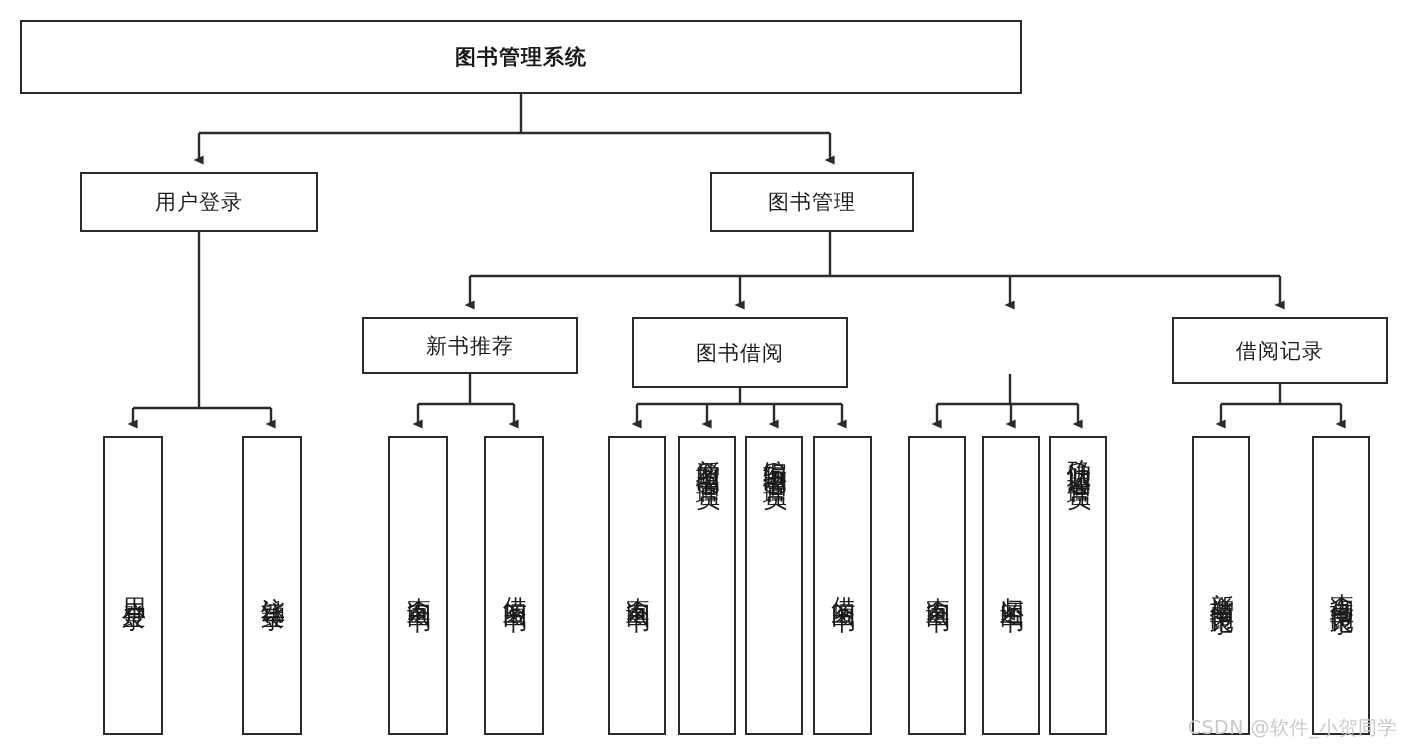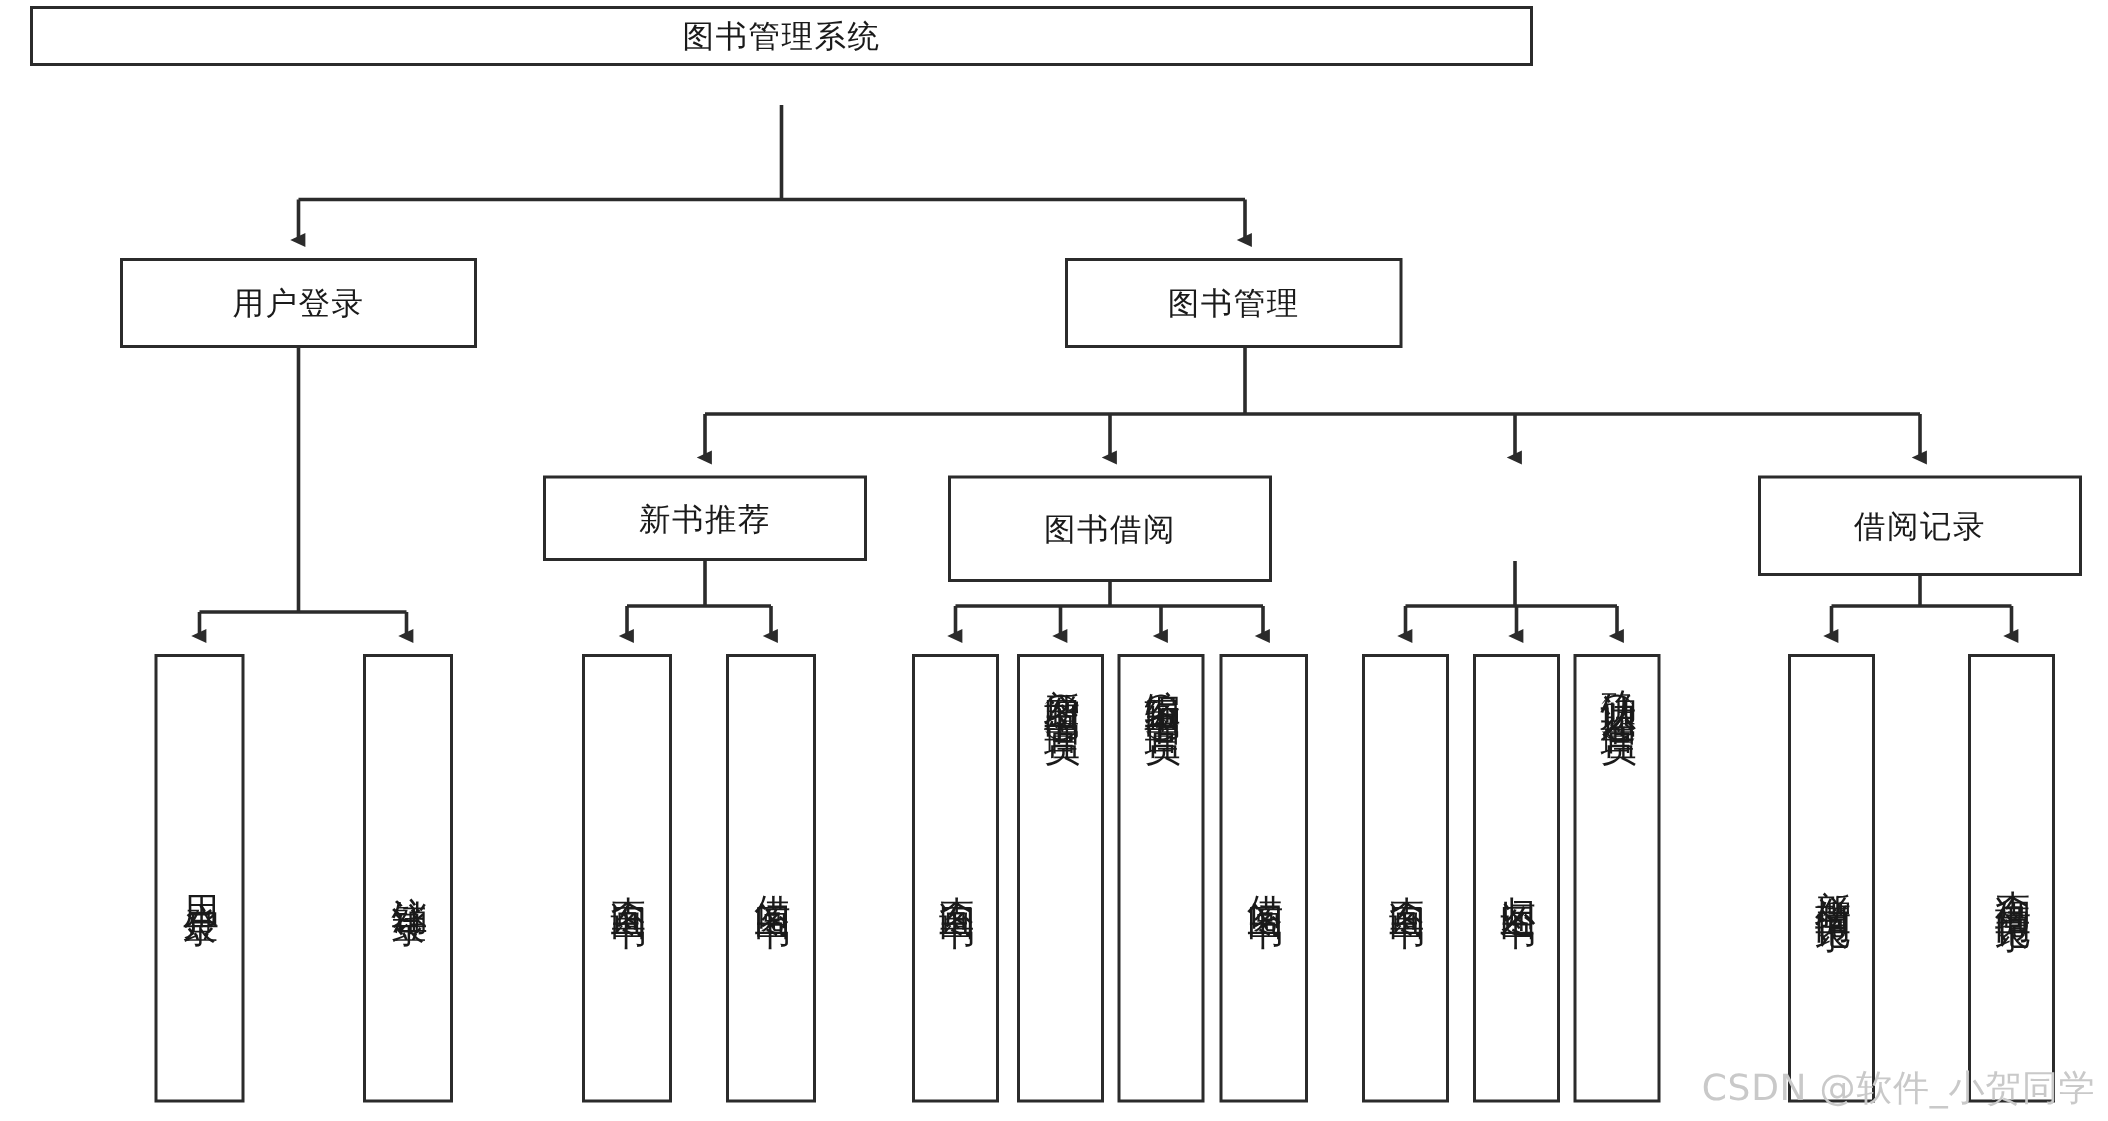--- a/index.html
+++ b/index.html
@@ -63,21 +63,21 @@
     justify-content: center;
   }
   .vwrap.top {
     align-items: flex-start;
     padding-top: 2px;
   }
   #watermark {
     position: absolute;
     right: 8px;
     bottom: 6px;
-    font-size: 24px;
+    font-size: 19px;
     color: #c9c9c9;
     letter-spacing: 0.5px;
     white-space: nowrap;
     user-select: none;
     margin-top: 32px;
   }
 </style>
 </head>
 <body>
 
@@ -127,28 +127,28 @@
       <path d="M1011,404 L1011,424" marker-end="url(#arrow)"></path>
       <path d="M1078,404 L1078,424" marker-end="url(#arrow)"></path>
 
       <path d="M1280,374 L1280,404"></path>
       <path d="M1221,404 L1341,404"></path>
       <path d="M1221,404 L1221,424" marker-end="url(#arrow)"></path>
       <path d="M1341,404 L1341,424" marker-end="url(#arrow)"></path>
     </g>
   </svg>
 
-  <div class="node h" style="left:20px; top:4px; width:1002px; height:40px;">
+  <div class="node h" style="left:20px; top:20px; width:1002px; height:74px;font-weight:bold;">
     <span>图书管理系统</span>
   </div>
 
   <div class="node h" style="left:80px; top:172px; width:238px; height:60px;">
     <span>用户登录</span>
   </div>
-  <div class="node h" style="left:710px; top:172px; width:225px; height:60px;justify-content:center;">
+  <div class="node h" style="left:710px; top:172px; width:204px; height:60px;justify-content:center;">
     <span>图书管理</span>
   </div>
 
   <div class="node h" style="left:362px; top:317px; width:216px; height:57px;text-align:center;">
     <span>新书推荐</span>
   </div>
   <div class="node h" style="left:632px; top:317px; width:216px; height:71px;">
     <span>图书借阅</span>
   </div>
   <div class="node h" style="left:1172px; top:317px; width:216px; height:67px;">

